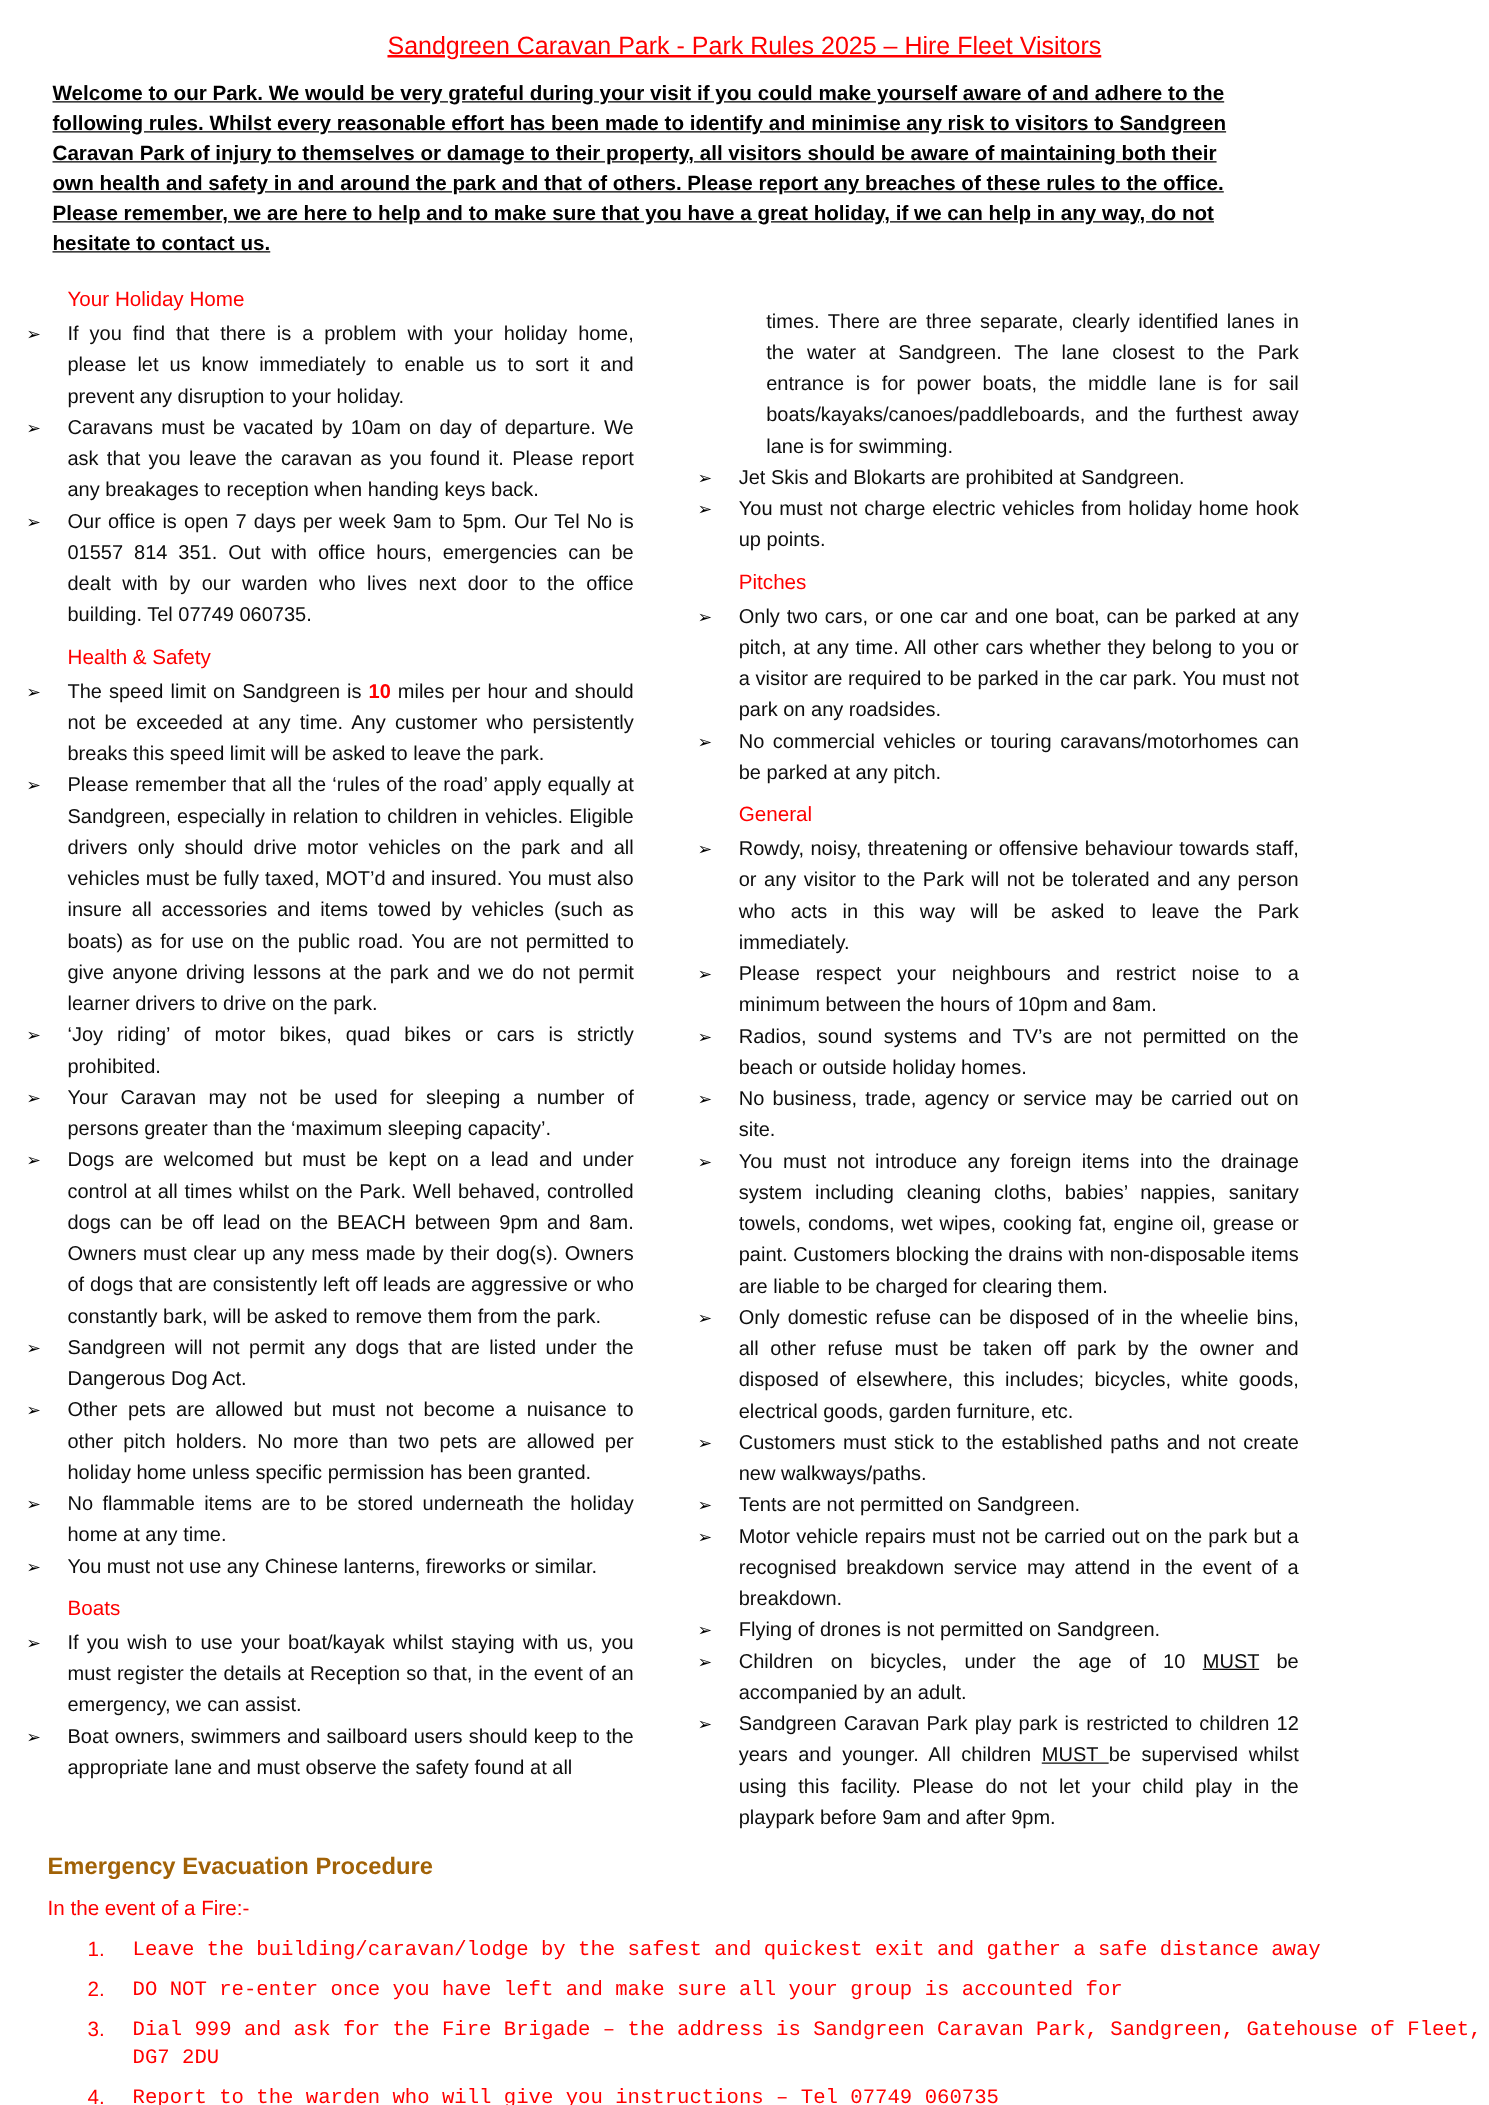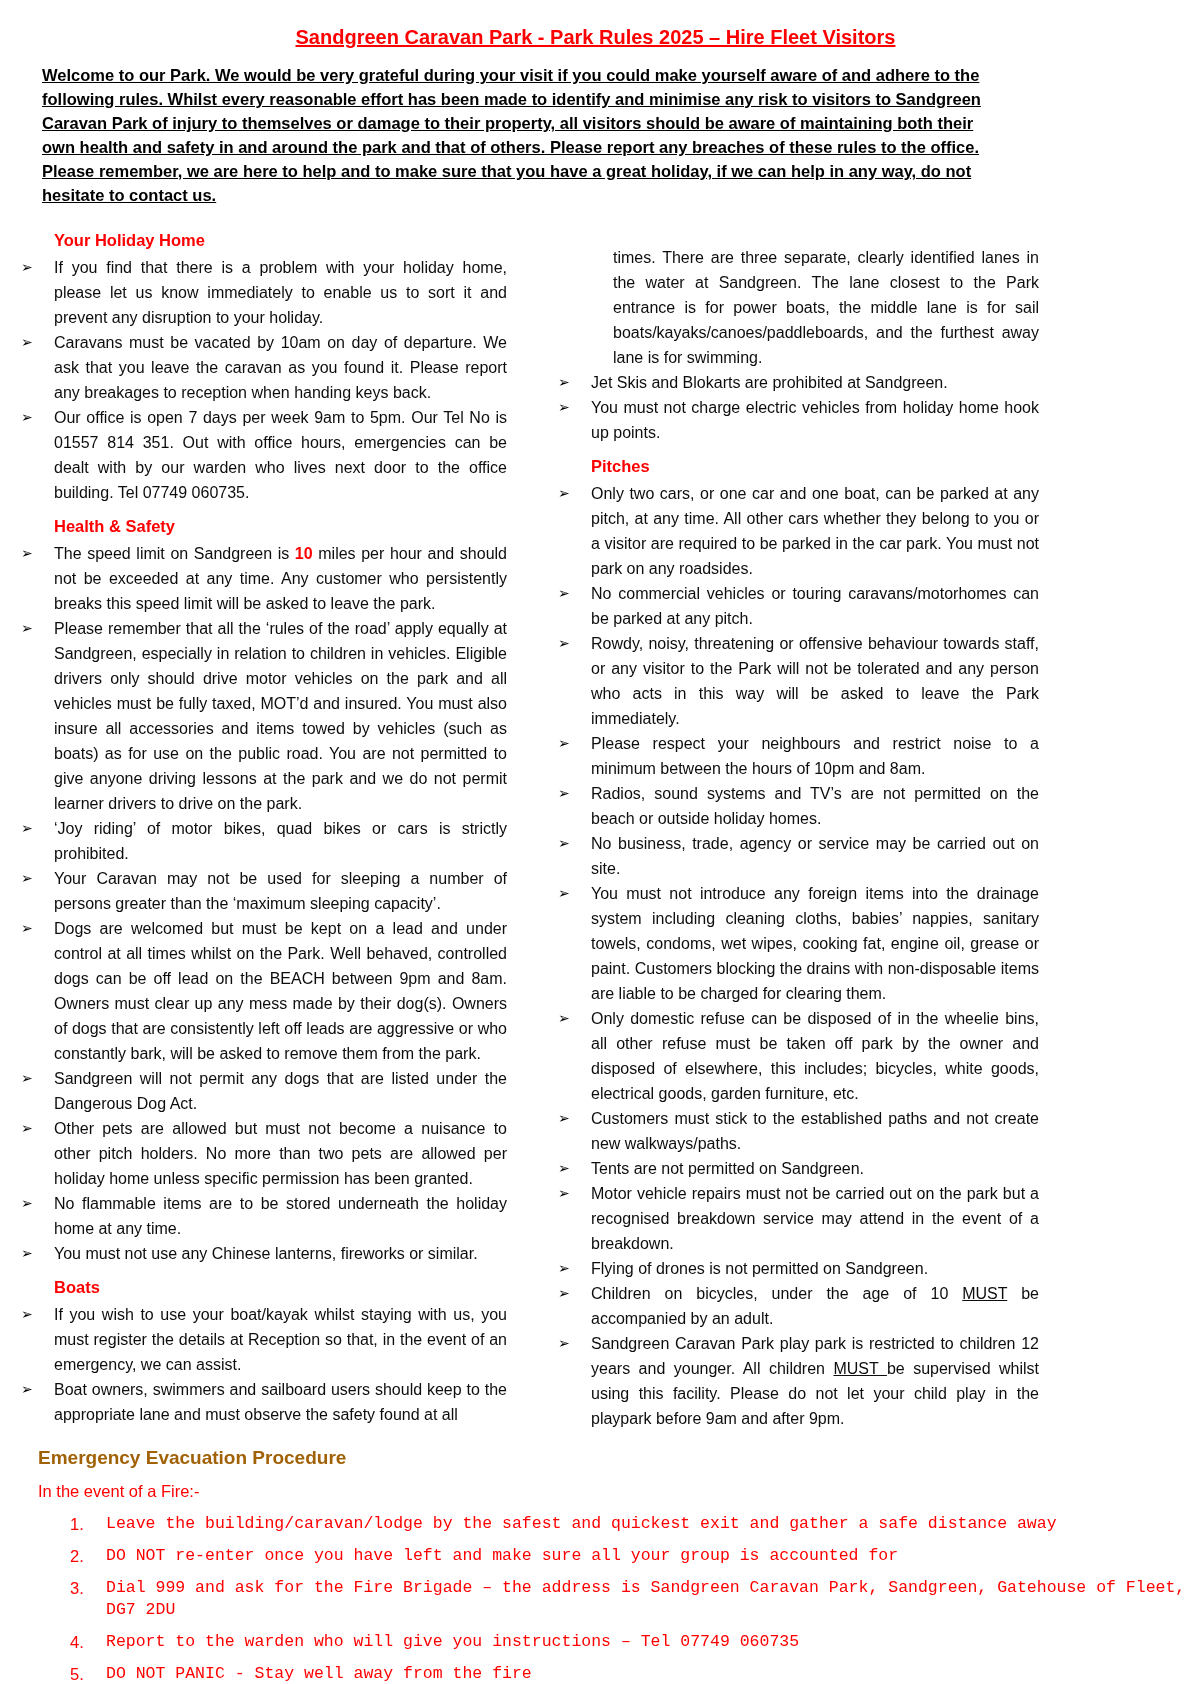--- a/index.html
+++ b/index.html
@@ -9,21 +9,21 @@
     background:#ffffff;
     overflow:hidden;
     font-family:"Liberation Sans","DejaVu Sans",sans-serif;
     color:#111;
     box-sizing:border-box;
   }
   .doc-title{
     margin:26px 0 14px 0;
     text-align:center;
     font-size:20px;
-    font-weight:700;
+    font-weight:400;
     color:#ff0000;
     text-decoration:underline;
   }
   .intro{
     margin:0 44px 0 42px;
     max-width:968px;
     font-size:16.5px;
     font-weight:700;
     line-height:24px;
     color:#000;
@@ -33,21 +33,21 @@
     display:flex;
     padding-left:20px;
     margin-top:12px;
     align-items:flex-start;
   }
   .col{box-sizing:border-box;}
   .col-left{width:487px;}
   .col-right{width:482px;margin-left:50px;padding-top:26px;}
   .sec-heading{
     color:#ff0000;
-    font-weight:700;
+    font-weight:400;
     font-size:16.5px;
     line-height:25px;
     margin:9px 0 2px 34px;
   }
   .bullet-row{
     display:flex;
     align-items:flex-start;
   }
   .marker{
     flex:0 0 34px;
@@ -179,20 +179,21 @@
         </div>
         <div class="sec-heading">Pitches</div>
         <div class="bullet-row">
           <span class="marker">➢</span>
           <div class="bullet-text"><span>Only two cars, or one car and one boat, can be parked at any pitch, at any time. All other cars whether they belong to you or a visitor are required to be parked in the car park.  You must not park on any roadsides.</span></div>
         </div>
         <div class="bullet-row">
           <span class="marker">➢</span>
           <div class="bullet-text"><span>No commercial vehicles or touring caravans/motorhomes can be parked at any pitch.</span></div>
         </div>
+        <div class="sec-heading">General</div>
         <div class="bullet-row">
           <span class="marker">➢</span>
           <div class="bullet-text"><span>Rowdy, noisy, threatening or offensive behaviour towards staff, or any visitor to the Park will not be tolerated and any person who acts in this way will be asked to leave the Park immediately.</span></div>
         </div>
         <div class="bullet-row">
           <span class="marker">➢</span>
           <div class="bullet-text"><span>Please respect your neighbours and restrict noise to a minimum between the hours of 10pm and 8am.</span></div>
         </div>
         <div class="bullet-row">
           <span class="marker">➢</span>

